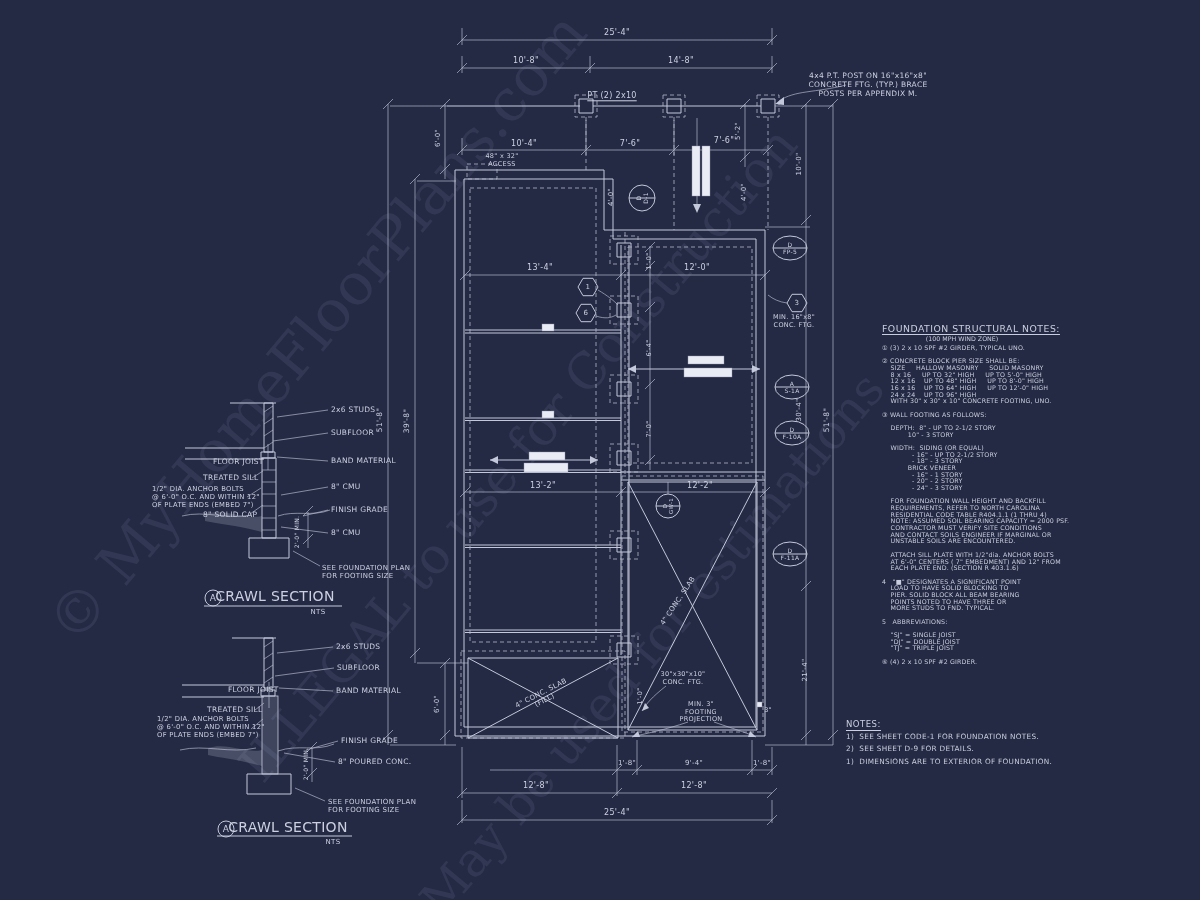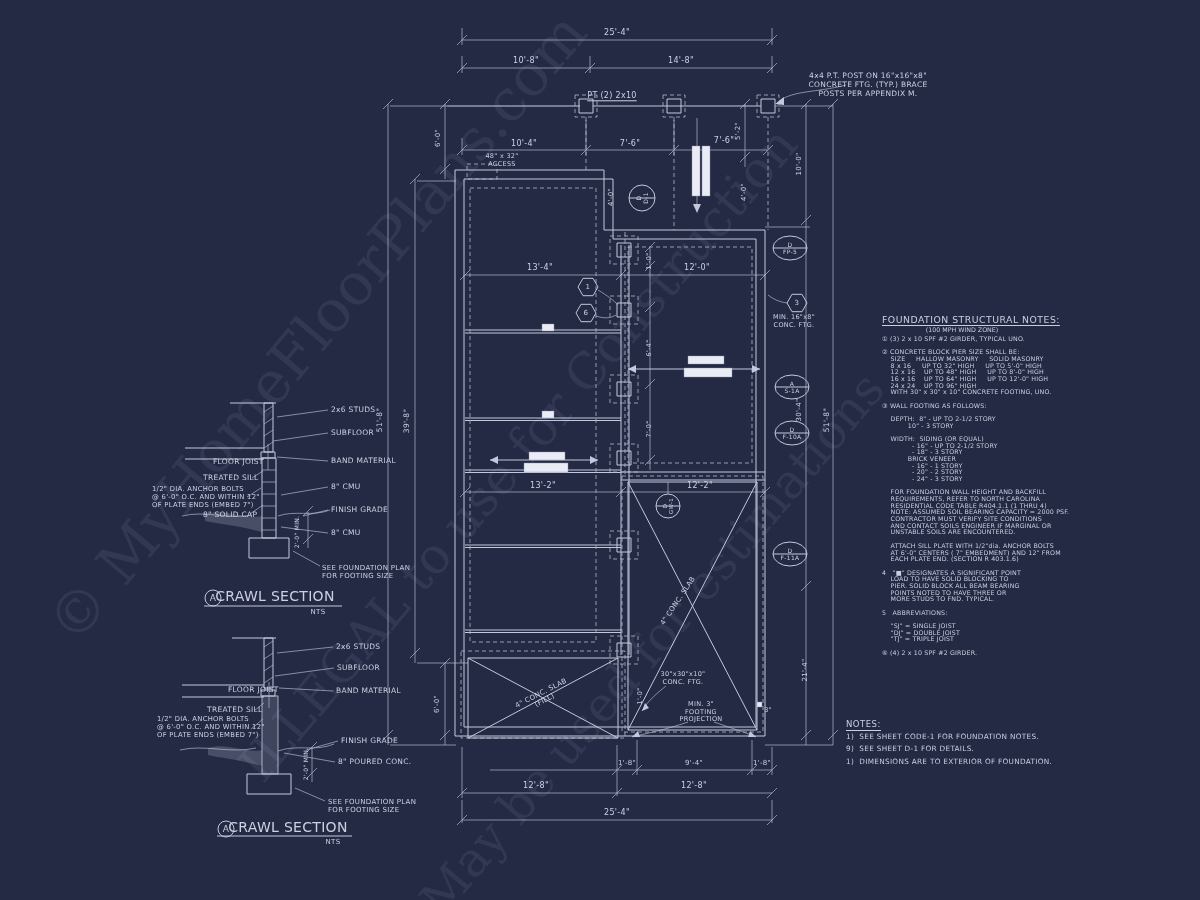--- a/index.html
+++ b/index.html
@@ -15,21 +15,21 @@
   .wallfill{fill:rgba(203,209,229,.16);stroke:#c3c8da;stroke-width:.8;}
   .ann{position:absolute;white-space:pre;text-align:center;line-height:1.18;letter-spacing:.3px;
        color:#ccd0e1;transform-origin:center center;}
   .ann.left{text-align:left;}
   .ann.u{text-decoration:underline;text-underline-offset:2px;}
   .wm{position:absolute;font-family:"DejaVu Serif",serif;color:rgba(200,210,240,.085);
       white-space:nowrap;transform-origin:0 50%;pointer-events:none;}
   #wm1{left:60px;top:600px;font-size:58px;transform:rotate(-50deg);}
   #wm2{left:250px;top:745px;font-size:50px;transform:rotate(-50deg);}
   #wm3{left:430px;top:880px;font-size:48px;transform:rotate(-50deg);}
-  .sn{position:absolute;left:882px;top:314px;width:205px;}
+  .sn{position:absolute;left:882px;top:323px;width:205px;}
   .sn-title{font-size:9.3px;letter-spacing:.5px;text-decoration:underline;text-underline-offset:2px;white-space:pre;}
   .sn-sub{font-size:6.3px;text-align:center;width:160px;margin-top:1px;}
   .sn-body{font-size:6.3px;line-height:1.06;white-space:pre;margin-top:3px;letter-spacing:.15px;}
   .tb{position:absolute;left:876px;top:644px;width:205px;text-align:center;}
   .tb .line{display:inline-block;border-bottom:1px solid #ccd0e1;padding:0 6px 1px;
             font-size:17px;letter-spacing:2.5px;}
   .tb-scale{margin-top:4px;font-size:9px;color:#38c8da;letter-spacing:.5px;white-space:pre;}
   .nb{position:absolute;left:846px;top:712px;width:230px;}
   .nb-h{font-size:8.5px;display:inline-block;border-bottom:1px solid #ccd0e1;padding-bottom:1px;letter-spacing:.5px;}
   .note-item{font-size:7.3px;line-height:1.7;letter-spacing:.3px;white-space:pre;}
@@ -270,18 +270,18 @@
     "TJ" = TRIPLE JOIST
 
 ⑥ (4) 2 x 10 SPF #2 GIRDER.</div>
   </div>
 
 
   <div class="nb">
     <div class="nb-h">NOTES:</div>
     <div id="notes-items">
         <div class="note-item">1)  SEE SHEET CODE-1 FOR FOUNDATION NOTES.</div>
-        <div class="note-item">9)  SEE SHEET D-1 FOR DETAILS.</div>
+        <div class="note-item">2)  SEE SHEET D-9 FOR DETAILS.</div>
         <div class="note-item">1)  DIMENSIONS ARE TO EXTERIOR OF FOUNDATION.</div>
       </div>
   </div>
 
 </div>
 
 </body></html>

